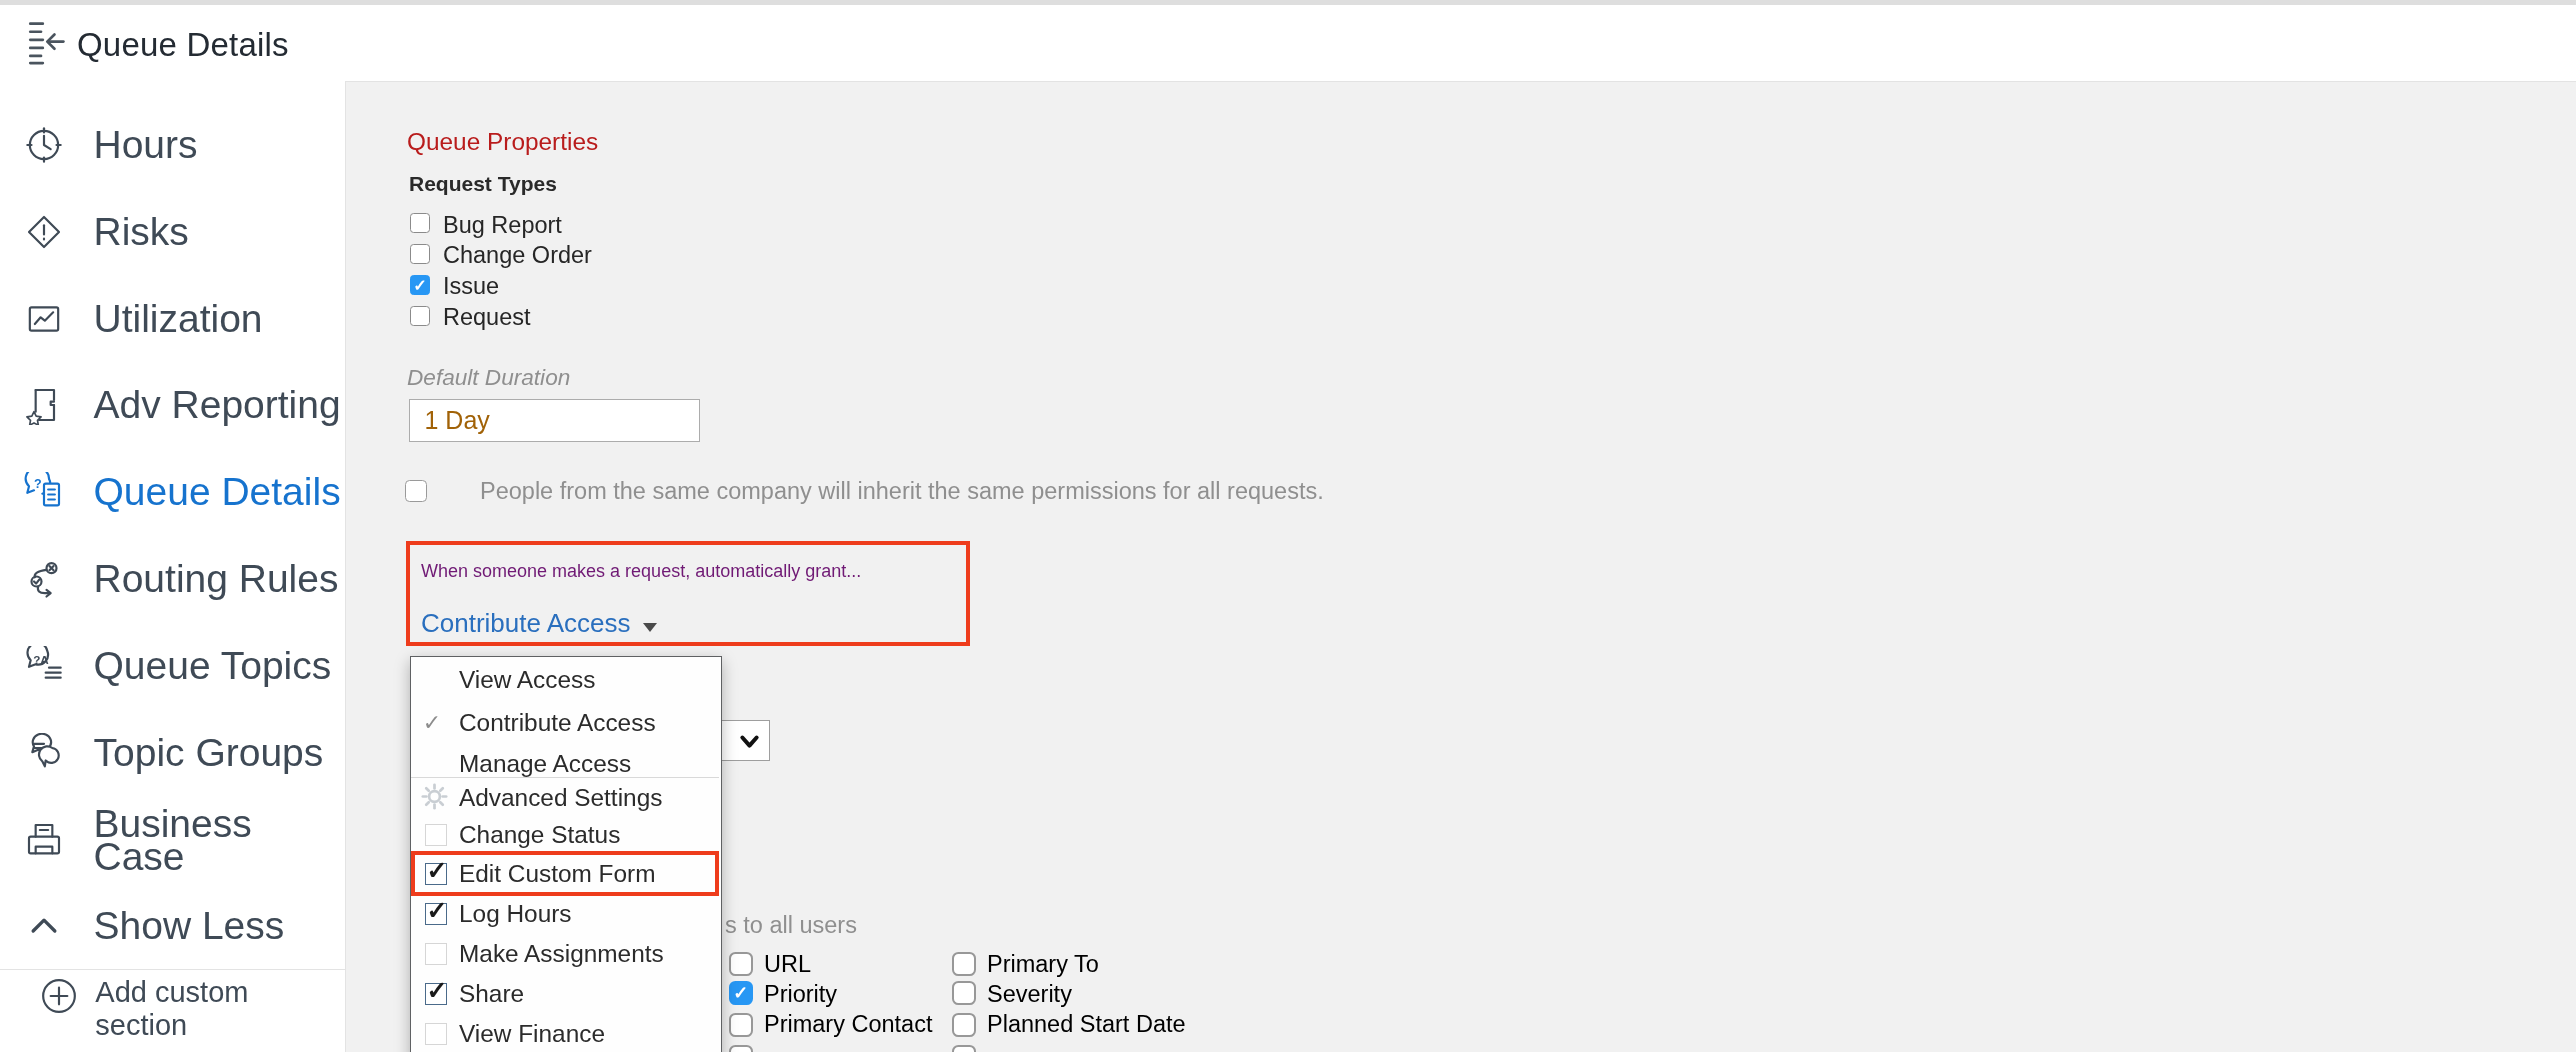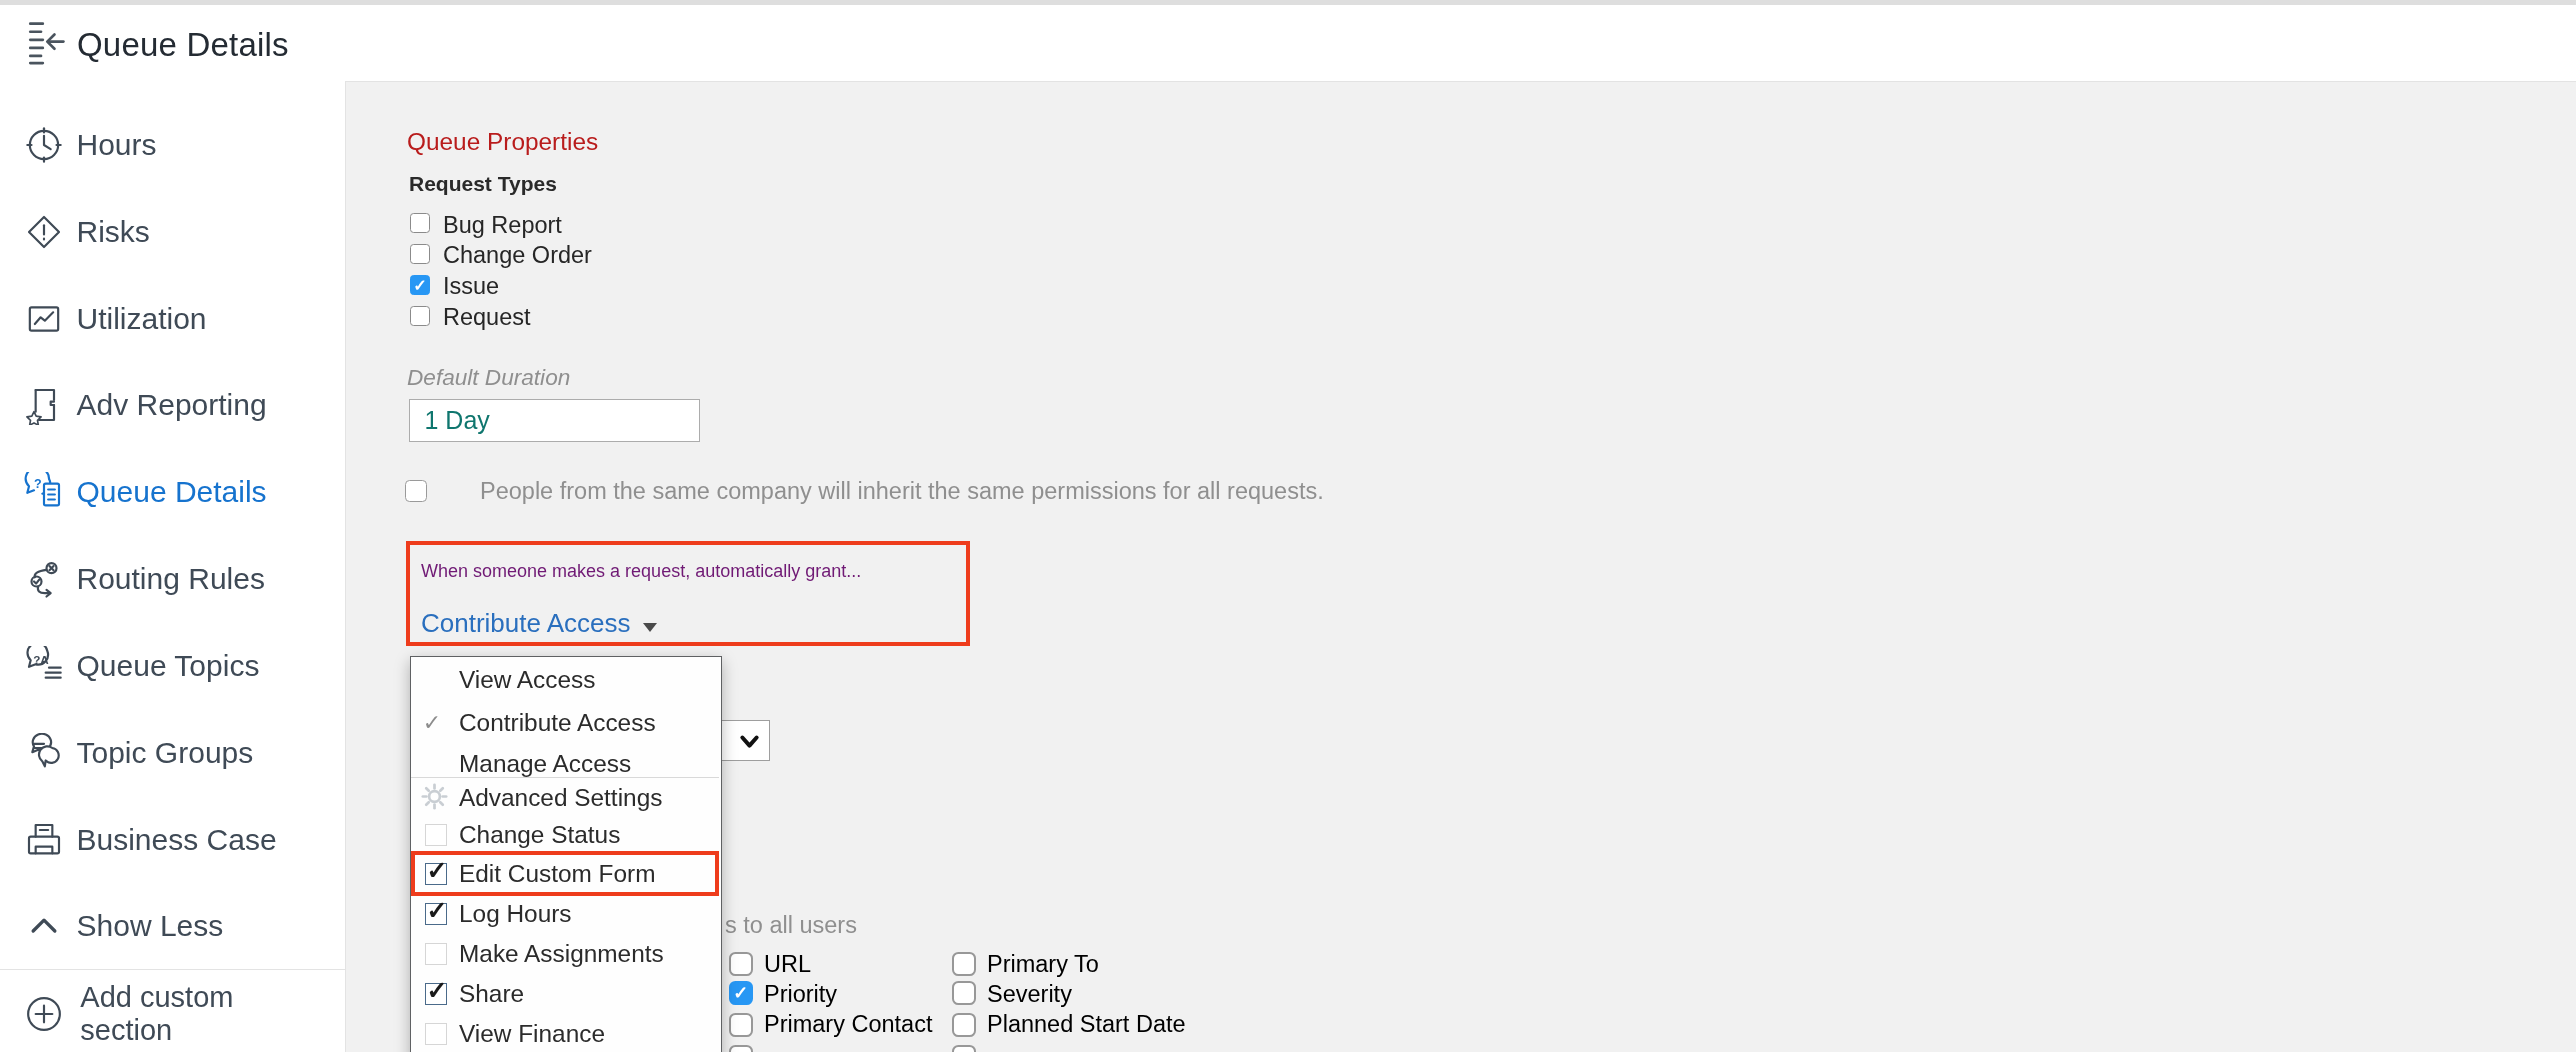--- a/index.html
+++ b/index.html
@@ -16,45 +16,45 @@
   .hdr-title { left:77px; top:27px; font-size:33px; line-height:36px; color:#242B33;
     font-weight:500; letter-spacing:0.2px; }
 
   
   .sidebar { left:0; top:81px; width:346px; height:971px; background:#FFFFFF;
     border-right:0.9px solid #E3E3E3; }
   .nav-item { position:absolute; left:0; width:346px; height:87px; display:flex;
     align-items:center; padding-left:23.5px; cursor:pointer; }
   .nav-item .ic { width:40px; height:40px; flex:0 0 40px; display:flex;
     align-items:center; justify-content:center; }
-  .nav-item .lbl { margin-left:13px; font-size:30px; color:#3F4A56; line-height:33px; }
+  .nav-item .lbl { margin-left:30px; font-size:39px; color:#3F4A56; line-height:33px; }
   .nav-item.active .lbl { color:#1673CE; }
   .side-divider { position:absolute; left:0; top:888px; width:346px; height:0.9px;
     background:#E3E3E3; }
   .add-row { position:absolute; left:0; top:895px; width:278px; height:76px;
-    display:flex; align-items:center; padding-left:24px; cursor:pointer; }
+    display:flex; padding-left:39px; cursor:pointer; }
   .add-row .lbl { margin-left:16.3px; font-size:29px; color:#3F4A56; }
 
   svg.stroke { fill:none; stroke:#3F4A56; stroke-width:2.6; stroke-linecap:round;
     stroke-linejoin:round; }
   svg.stroke.blue { stroke:#1673CE; }
 
   
   .sec-title { left:407px; top:128px; font-size:24.4px; font-weight:400; color:#b91c1c; }
   .grp-title { left:409px; top:172px; font-size:21px; font-weight:700; color:#2A2A2A; }
 
   .cb { position:absolute; width:20px; height:20px; border:1.8px solid #8B8B8B;
     border-radius:3.6px; background:#FFFFFF; }
   .cb.blue { background:#2797F4; border-color:#2797F4; color:#fff; display:flex;
     align-items:center; justify-content:center; font-size:16.3px; font-weight:700; }
   .rt-lbl { position:absolute; left:443px; font-size:23.5px; color:#262626; }
 
   .dd-label { left:407px; top:365px; font-size:22.6px; color:#8F8F8F;font-style:italic; }
   .txt-input { left:409px; top:399px; width:291px; height:43px; background:#fff;
-    border:1.8px solid #ACACAC; font-size:25px; color:#0f766e; padding-left:14.5px;
+    border:1.8px solid #ACACAC; font-size:25px; color:#a16207; padding-left:14.5px;
     font-family:"Liberation Sans", sans-serif; }
 
   .inherit-cb { left:405px; top:480px; width:22px; height:22px; border:1.8px solid #9A9A9A;
     border-radius:4.5px; background:#fff; }
   .inherit-lbl { left:440px; top:478px; font-size:23.5px; color:#8F8F8F;margin-left:40px; }
 
   .red-box1 { left:406px; top:541px; width:564px; height:105px;
     border:4.5px solid #EE3C1C; z-index:2; pointer-events:none; }
   .grant-caption { left:421px; top:561px; font-size:18px; color:#701a75; }
   .grant-value { left:421px; top:608px; font-size:26px; color:#2A6FBE; cursor:pointer; }

